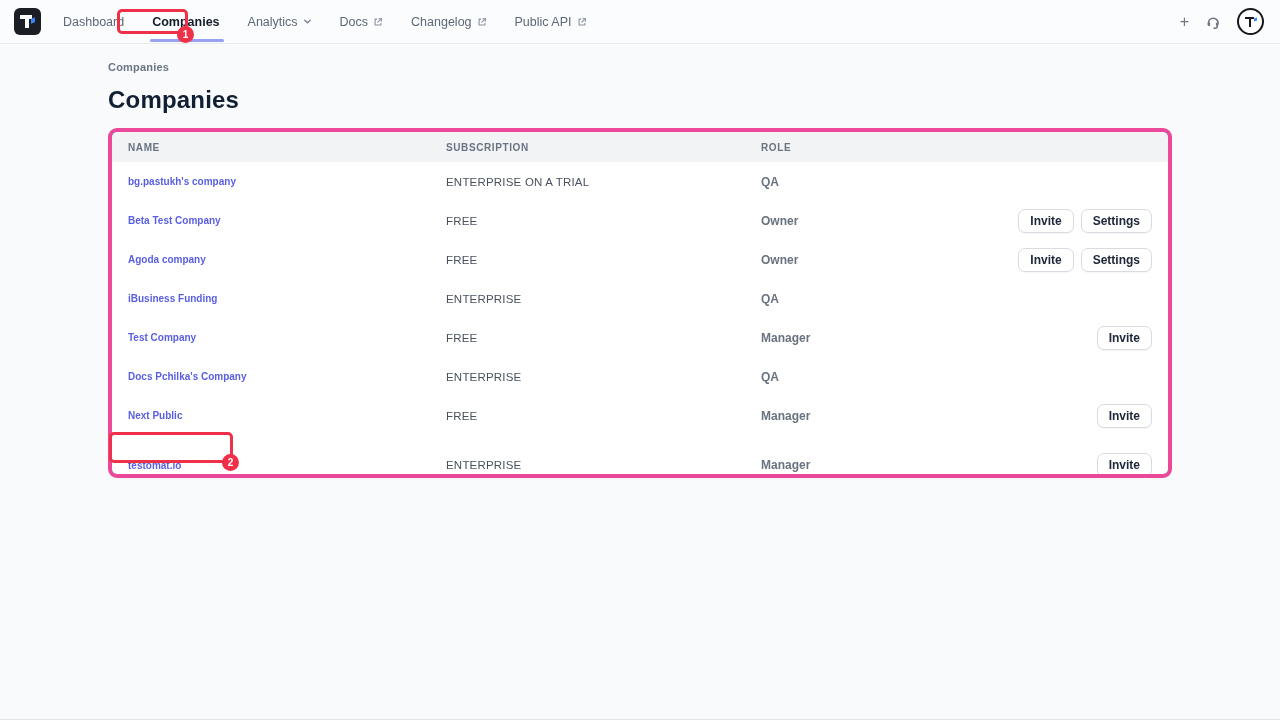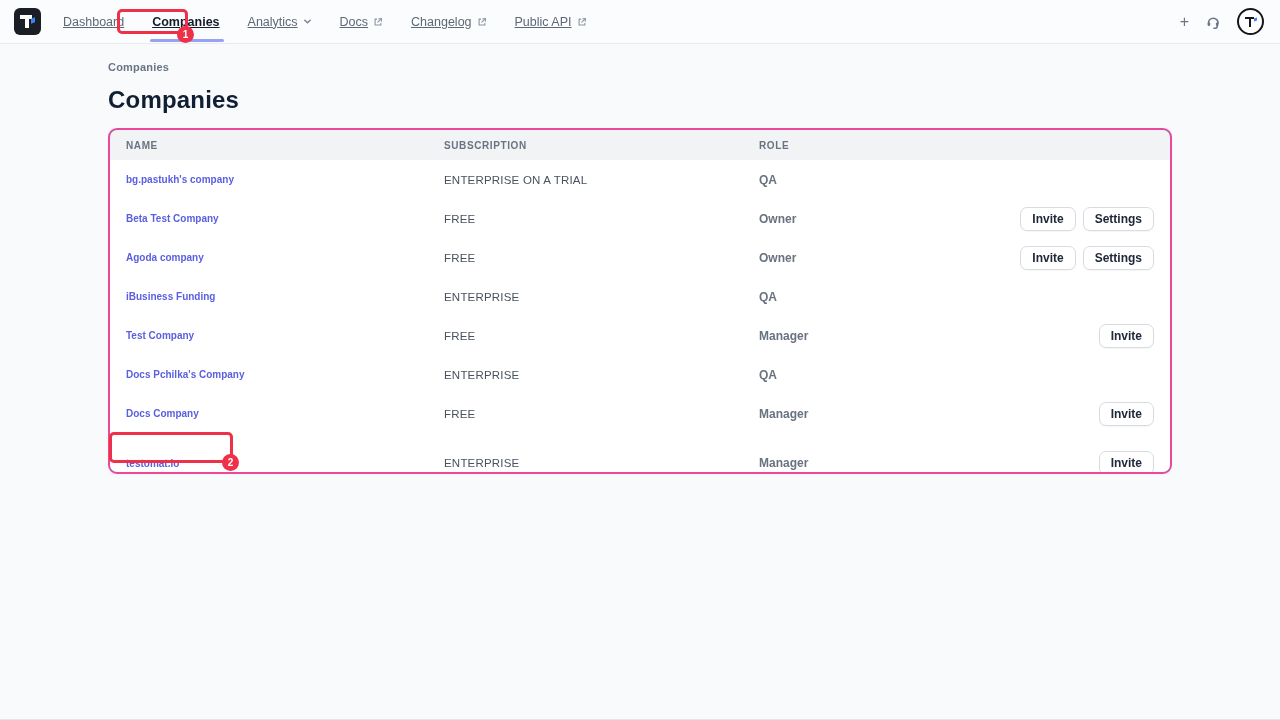--- a/index.html
+++ b/index.html
@@ -20,21 +20,21 @@
     width:27px; height:27px; background:#1b1e24; border-radius:6px;
     position:relative; margin-left:2px; flex:0 0 auto;
   }
   .logo .t-top  { position:absolute; left:6px;  top:7px;  width:12px; height:3.5px; background:#fff; }
   .logo .t-stem { position:absolute; left:11px; top:7px;  width:3.5px; height:13px; background:#fff; }
   .logo .t-blue { position:absolute; left:17px; top:9.5px; width:4px; height:4.5px; background:#3b82f6; transform:skewY(-18deg); }
 
   .nav-items { display:flex; align-items:center; margin-left:22px; gap:28px; height:100%; }
   .nav-item {
     font-size:12.5px; color:#5d6877; cursor:pointer; display:flex; align-items:center; gap:5px;
-    height:100%; position:relative; white-space:nowrap;text-decoration:underline;
+    height:100%; position:relative; white-space:nowrap;
   }
   .nav-item.active { color:#141c28; font-weight:700; }
   .nav-item.active .active-bar {
     position:absolute; left:-2px; right:-4px; bottom:1px; height:3px;
     background:#98a2f1; border-radius:2px;
   }
   .nav-item svg { display:block; }
 
   .nav-right { margin-left:auto; display:flex; align-items:center; gap:16px; padding-right:4px; }
   .plus-btn { font-size:16px; color:#6b7583; cursor:pointer; line-height:1; }
@@ -46,21 +46,21 @@
   .avatar .t-top  { position:absolute; left:5.5px; top:6.5px; width:9px; height:2.8px; background:#15171c; }
   .avatar .t-stem { position:absolute; left:9.5px; top:6.5px; width:2.8px; height:10px; background:#15171c; }
   .avatar .t-blue { position:absolute; left:14.5px; top:8.2px; width:3px; height:3.4px; background:#3b82f6; transform:skewY(-18deg); }
 
   
   .content { padding:0 108px; }
   .breadcrumb { font-size:11px; color:#6a7584; padding-top:17px; font-weight:600; letter-spacing:.2px; }
   .page-title { font-size:24px; font-weight:700; color:#101f33; margin-top:13px; letter-spacing:.2px; }
 
   .table-card {
-    margin-top:14px; background:#0ea5e9; border:2px solid #ec4899; border-radius:9px;
+    margin-top:14px; background:#0ea5e9; border:4px solid #ec4899; border-radius:9px;
     overflow:hidden; box-shadow:0 1px 2px rgba(16,24,40,.03);
   }
   .trow {
     display:grid; grid-template-columns:318px 315px 1fr auto;
     align-items:center; padding:0 16px;
   }
   .thead { background:#f1f3f5; height:30px; }
   .thead .th {
     font-size:10px; font-weight:700; color:#697382; text-transform:uppercase; letter-spacing:.6px;
   }
@@ -229,21 +229,21 @@
         <div class="trow">
           <div class="cell-name">
             <a class="company-link">Docs Pchilka's Company</a>
           </div>
           <div class="cell-sub">ENTERPRISE</div>
           <div class="cell-role">QA</div>
           <div class="cell-actions"></div>
         </div>
         <div class="trow">
           <div class="cell-name">
-            <a class="company-link">Docs Company</a>
+            <a class="company-link">Next Public</a>
           </div>
           <div class="cell-sub">FREE</div>
           <div class="cell-role">Manager</div>
           <div class="cell-actions">
             <button class="action-btn">Invite</button>
           </div>
         </div>
         <div class="trow">
           <div class="cell-name">
             <a class="company-link">testomat.io</a>

